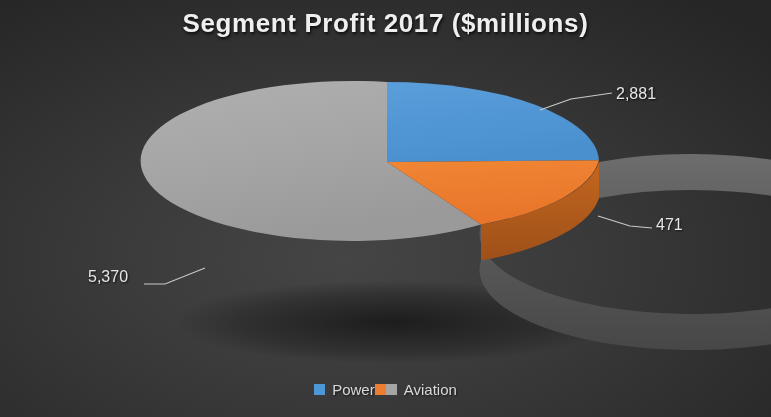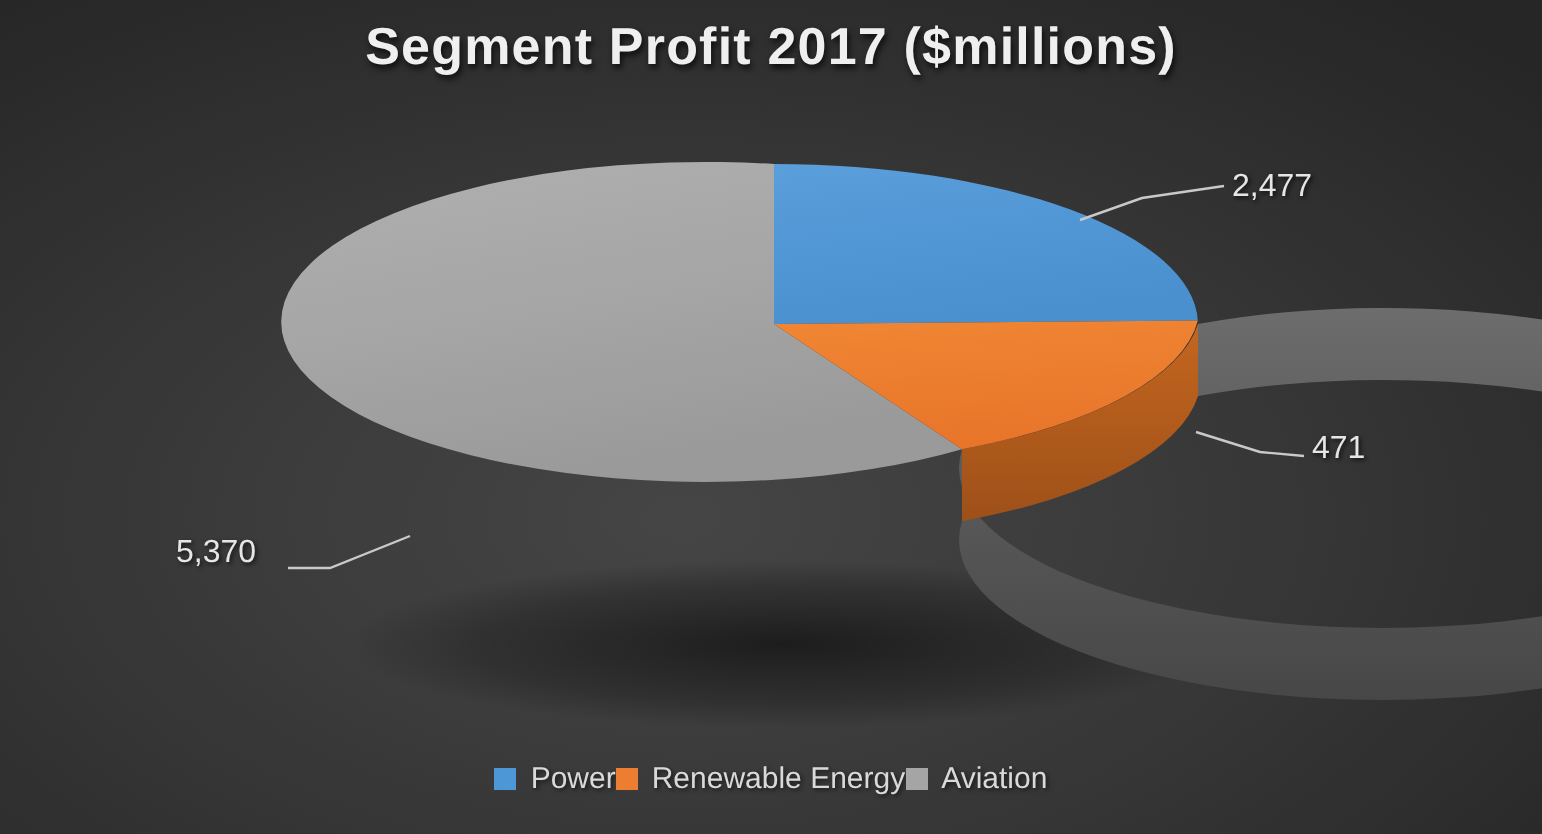--- a/index.html
+++ b/index.html
@@ -110,32 +110,31 @@
     <path fill="url(#gradOrangeTop)" d="M 387 162
              L 598.9 160.2
              A 212 80 0 0 1 481.0 224.6
              Z"></path>
 
     <polyline points="540,110 571,99 612,93" fill="none" stroke="#c9c9c9" stroke-width="1.2"></polyline>
     <polyline points="598,216 630,226 652,228" fill="none" stroke="#c9c9c9" stroke-width="1.2"></polyline>
     <polyline points="205,268 165,284 144,284" fill="none" stroke="#c9c9c9" stroke-width="1.2"></polyline>
   </svg>
 
-  <div class="data-label" id="label-power">2,477</div>
+  <div class="data-label" id="label-power">2,881</div>
   <div class="data-label" id="label-renewable">471</div>
   <div class="data-label" id="label-aviation">5,370</div>
 
   <div id="legend">
     <div class="legend-item">
       <span class="legend-swatch" style="background: rgb(78, 151, 214);"></span>
       <span class="legend-label">Power</span>
     </div>
     <div class="legend-item">
       <span class="legend-swatch" style="background: rgb(237, 125, 49);"></span>
-      <span class="legend-label">Renewable Energy</span>
     </div>
     <div class="legend-item">
       <span class="legend-swatch" style="background: rgb(165, 165, 165);"></span>
       <span class="legend-label">Aviation</span>
     </div>
   </div>
 
 </div>
 
 </body></html>

